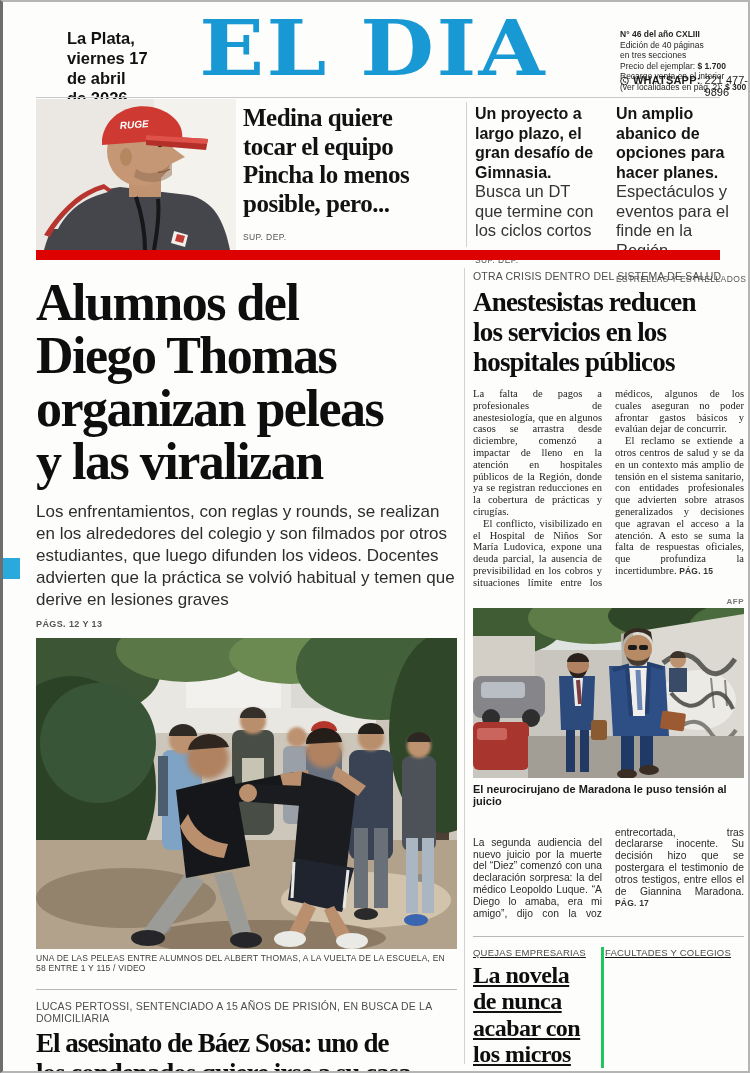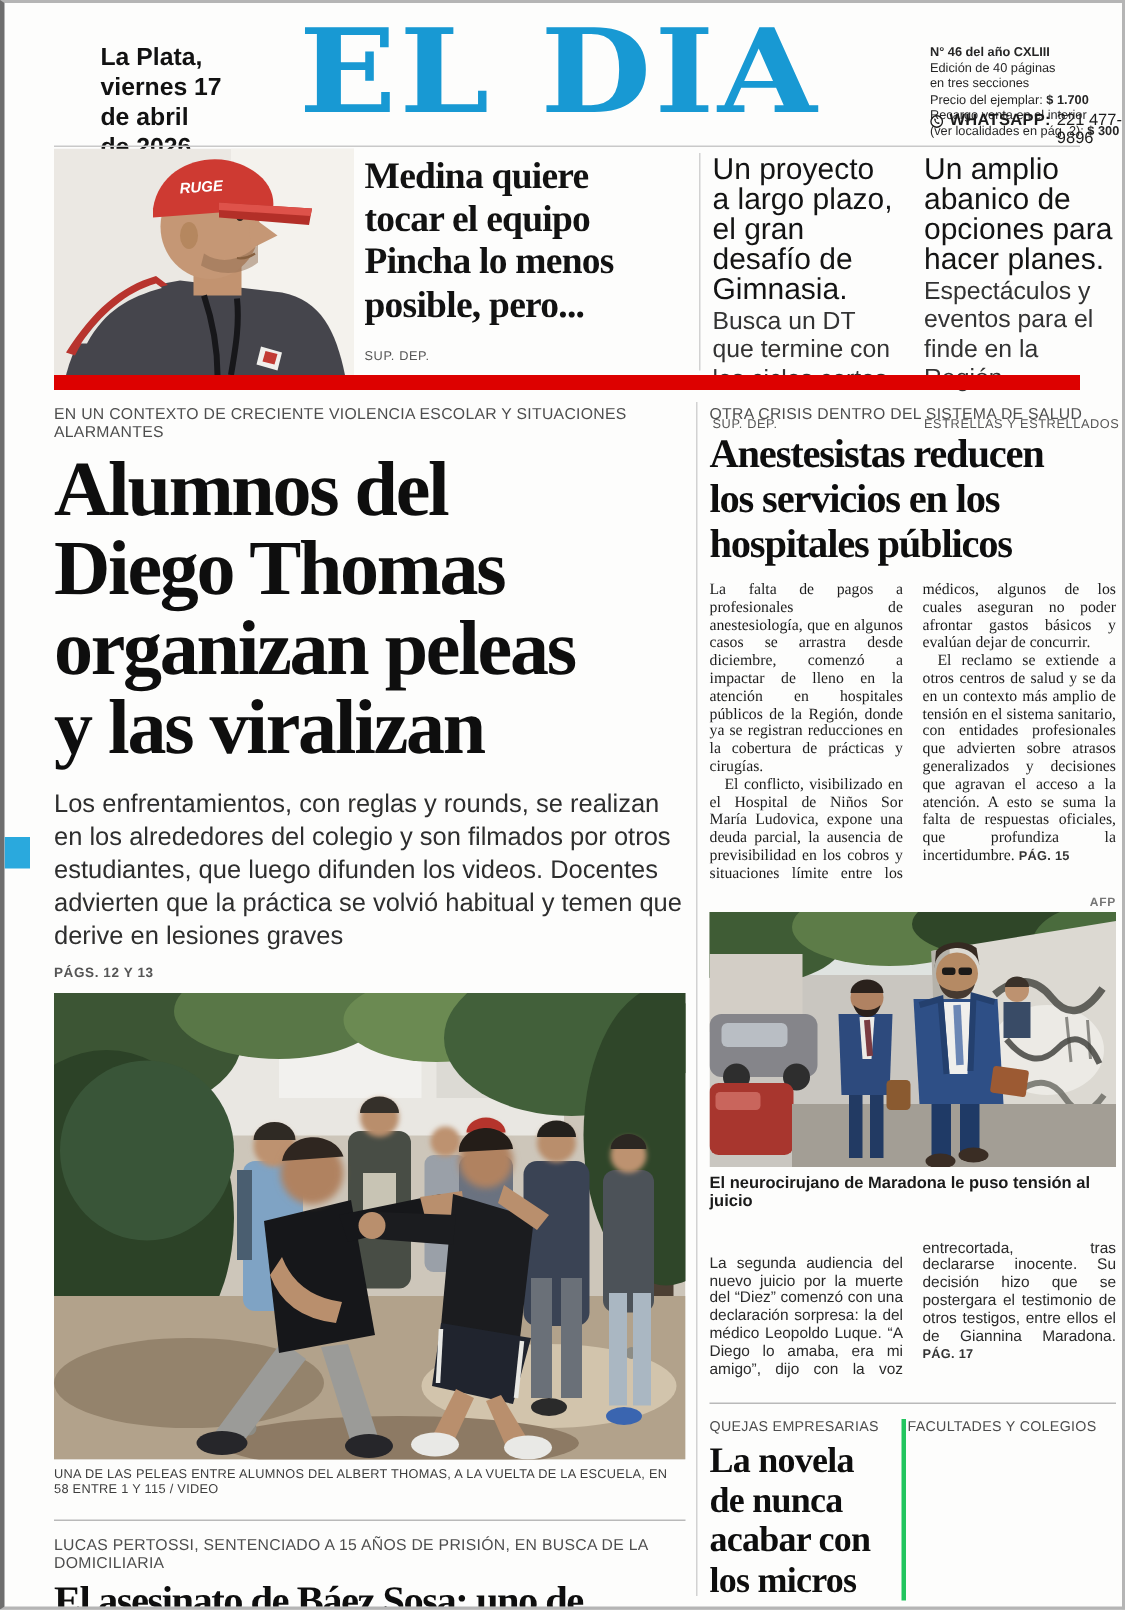--- a/index.html
+++ b/index.html
@@ -24,21 +24,21 @@
   .whatsapp b{font-size:11px;letter-spacing:.2px;}
   
   .hrule-top{position:absolute;left:33px;top:95px;width:684px;border-top:1px solid #c9c9c9;}
   .coach-photo{position:absolute;left:33px;top:97px;width:200px;height:151px;}
   .story1{position:absolute;left:240px;top:102px;width:222px;}
   .story1 .hl{font-family:"Liberation Serif","DejaVu Serif",serif;font-weight:bold;font-size:25px;line-height:28.5px;letter-spacing:-.5px;color:#121212;}
   .kicker-sm{margin-top:14px;font-size:8.5px;font-weight:normal;letter-spacing:.4px;color:#555;}
   .vrule-a{position:absolute;left:463px;top:100px;height:145px;border-left:1px solid #d2d2d2;}
   .story2{position:absolute;left:472px;top:102px;width:124px;}
   .story3{position:absolute;left:613px;top:102px;width:132px;}
-  .lead-b{font-size:20px;line-height:19.5px;font-weight:normal;color:#141414;display:inline;}
+  .lead-b{font-size:16px;line-height:19.5px;font-weight:bold;color:#141414;display:inline;}
   .lead-r{font-size:16.5px;line-height:19.5px;color:#333;display:inline;}
   .redbar{position:absolute;left:33px;top:248px;width:684px;height:10px;background:#dd0100;}
   
   .vrule-main{position:absolute;left:461px;top:266px;height:796px;border-left:1px solid #d2d2d2;}
   .leftcol{position:absolute;left:33px;top:268px;width:421px;}
   .rightcol{position:absolute;left:470px;top:268px;width:271px;}
   .kicker{font-size:10.5px;letter-spacing:.2px;color:#4d4d4d;}
   .main-hl{
     margin-top:6px;font-family:"Liberation Serif","DejaVu Serif",serif;font-weight:bold;
     font-size:52px;line-height:53px;letter-spacing:-1.5px;color:#0e0e0e;
@@ -63,21 +63,21 @@
   .bodytext p{margin:0;}
   .bodytext p + p{text-indent:10px;}
   .bodysans{
     margin-top:20px;column-count:2;column-gap:13px;
     font-size:10.3px;line-height:11.8px;text-align:justify;color:#2a2a2a;
   }
   .pref{font-family:"Liberation Sans","DejaVu Sans",sans-serif;font-size:8.5px;font-weight:bold;color:#333;letter-spacing:.2px;}
   .afp{margin-top:8px;text-align:right;font-size:8px;font-weight:bold;color:#767676;letter-spacing:.5px;}
   .mara-photo{margin-top:2px;width:271px;height:170px;}
   .caption-b{margin-top:5px;font-size:11px;font-weight:bold;color:#1a1a1a;}
-  .minis{display:flex;margin-top:10px;}
+  .minis{display:flex;margin-top:10px;text-decoration:underline;}
   .mini{width:128px;}
   .mini + .mini{border-left:3px solid #22c55e;padding-left:1px;margin-left:0;}
   .mini .kicker{font-size:9.5px;}
   .mini-hl{margin-top:4px;font-family:"Liberation Serif","DejaVu Serif",serif;font-weight:bold;font-size:24px;line-height:26.5px;letter-spacing:-.5px;color:#0e0e0e;}
   .minibodies{display:flex;margin-top:12px;}
   .minibody{width:128px;font-family:"Liberation Serif","DejaVu Serif",serif;font-size:10px;line-height:11.6px;text-align:justify;color:#1c1c1c;}
   .minibody + .minibody{border-left:1px solid #d2d2d2;padding-left:13px;}
   svg{display:block;}
 </style>
 </head>
@@ -153,21 +153,20 @@
   <div class="story3">
     <span class="lead-b">Un amplio abanico de opciones para hacer planes.</span><span class="lead-r"> Espectáculos y eventos para el finde en la Región</span>
     <div class="kicker-sm">ESTRELLAS Y ESTRELLADOS</div>
   </div>
 
   <div class="redbar"></div>
   <div class="vrule-main"></div>
   <div class="bluemark"></div>
 
   <div class="leftcol">
-    <div class="kicker">EN UN CONTEXTO DE CRECIENTE VIOLENCIA ESCOLAR Y SITUACIONES ALARMANTES</div>
     <div class="main-hl prelines">Alumnos del
 Diego Thomas
 organizan peleas
 y las viralizan</div>
     <div class="subhead">Los enfrentamientos, con reglas y rounds, se realizan en los alrededores del colegio y son filmados por otros estudiantes, que luego difunden los videos. Docentes advierten que la práctica se volvió habitual y temen que derive en lesiones graves</div>
     <div class="pref-lg">PÁGS. 12 Y 13</div>
 
     <svg class="fight-photo" viewBox="0 0 421 311" preserveAspectRatio="none">
       <defs>
         <filter id="b1" x="-50%" y="-50%" width="200%" height="200%">

